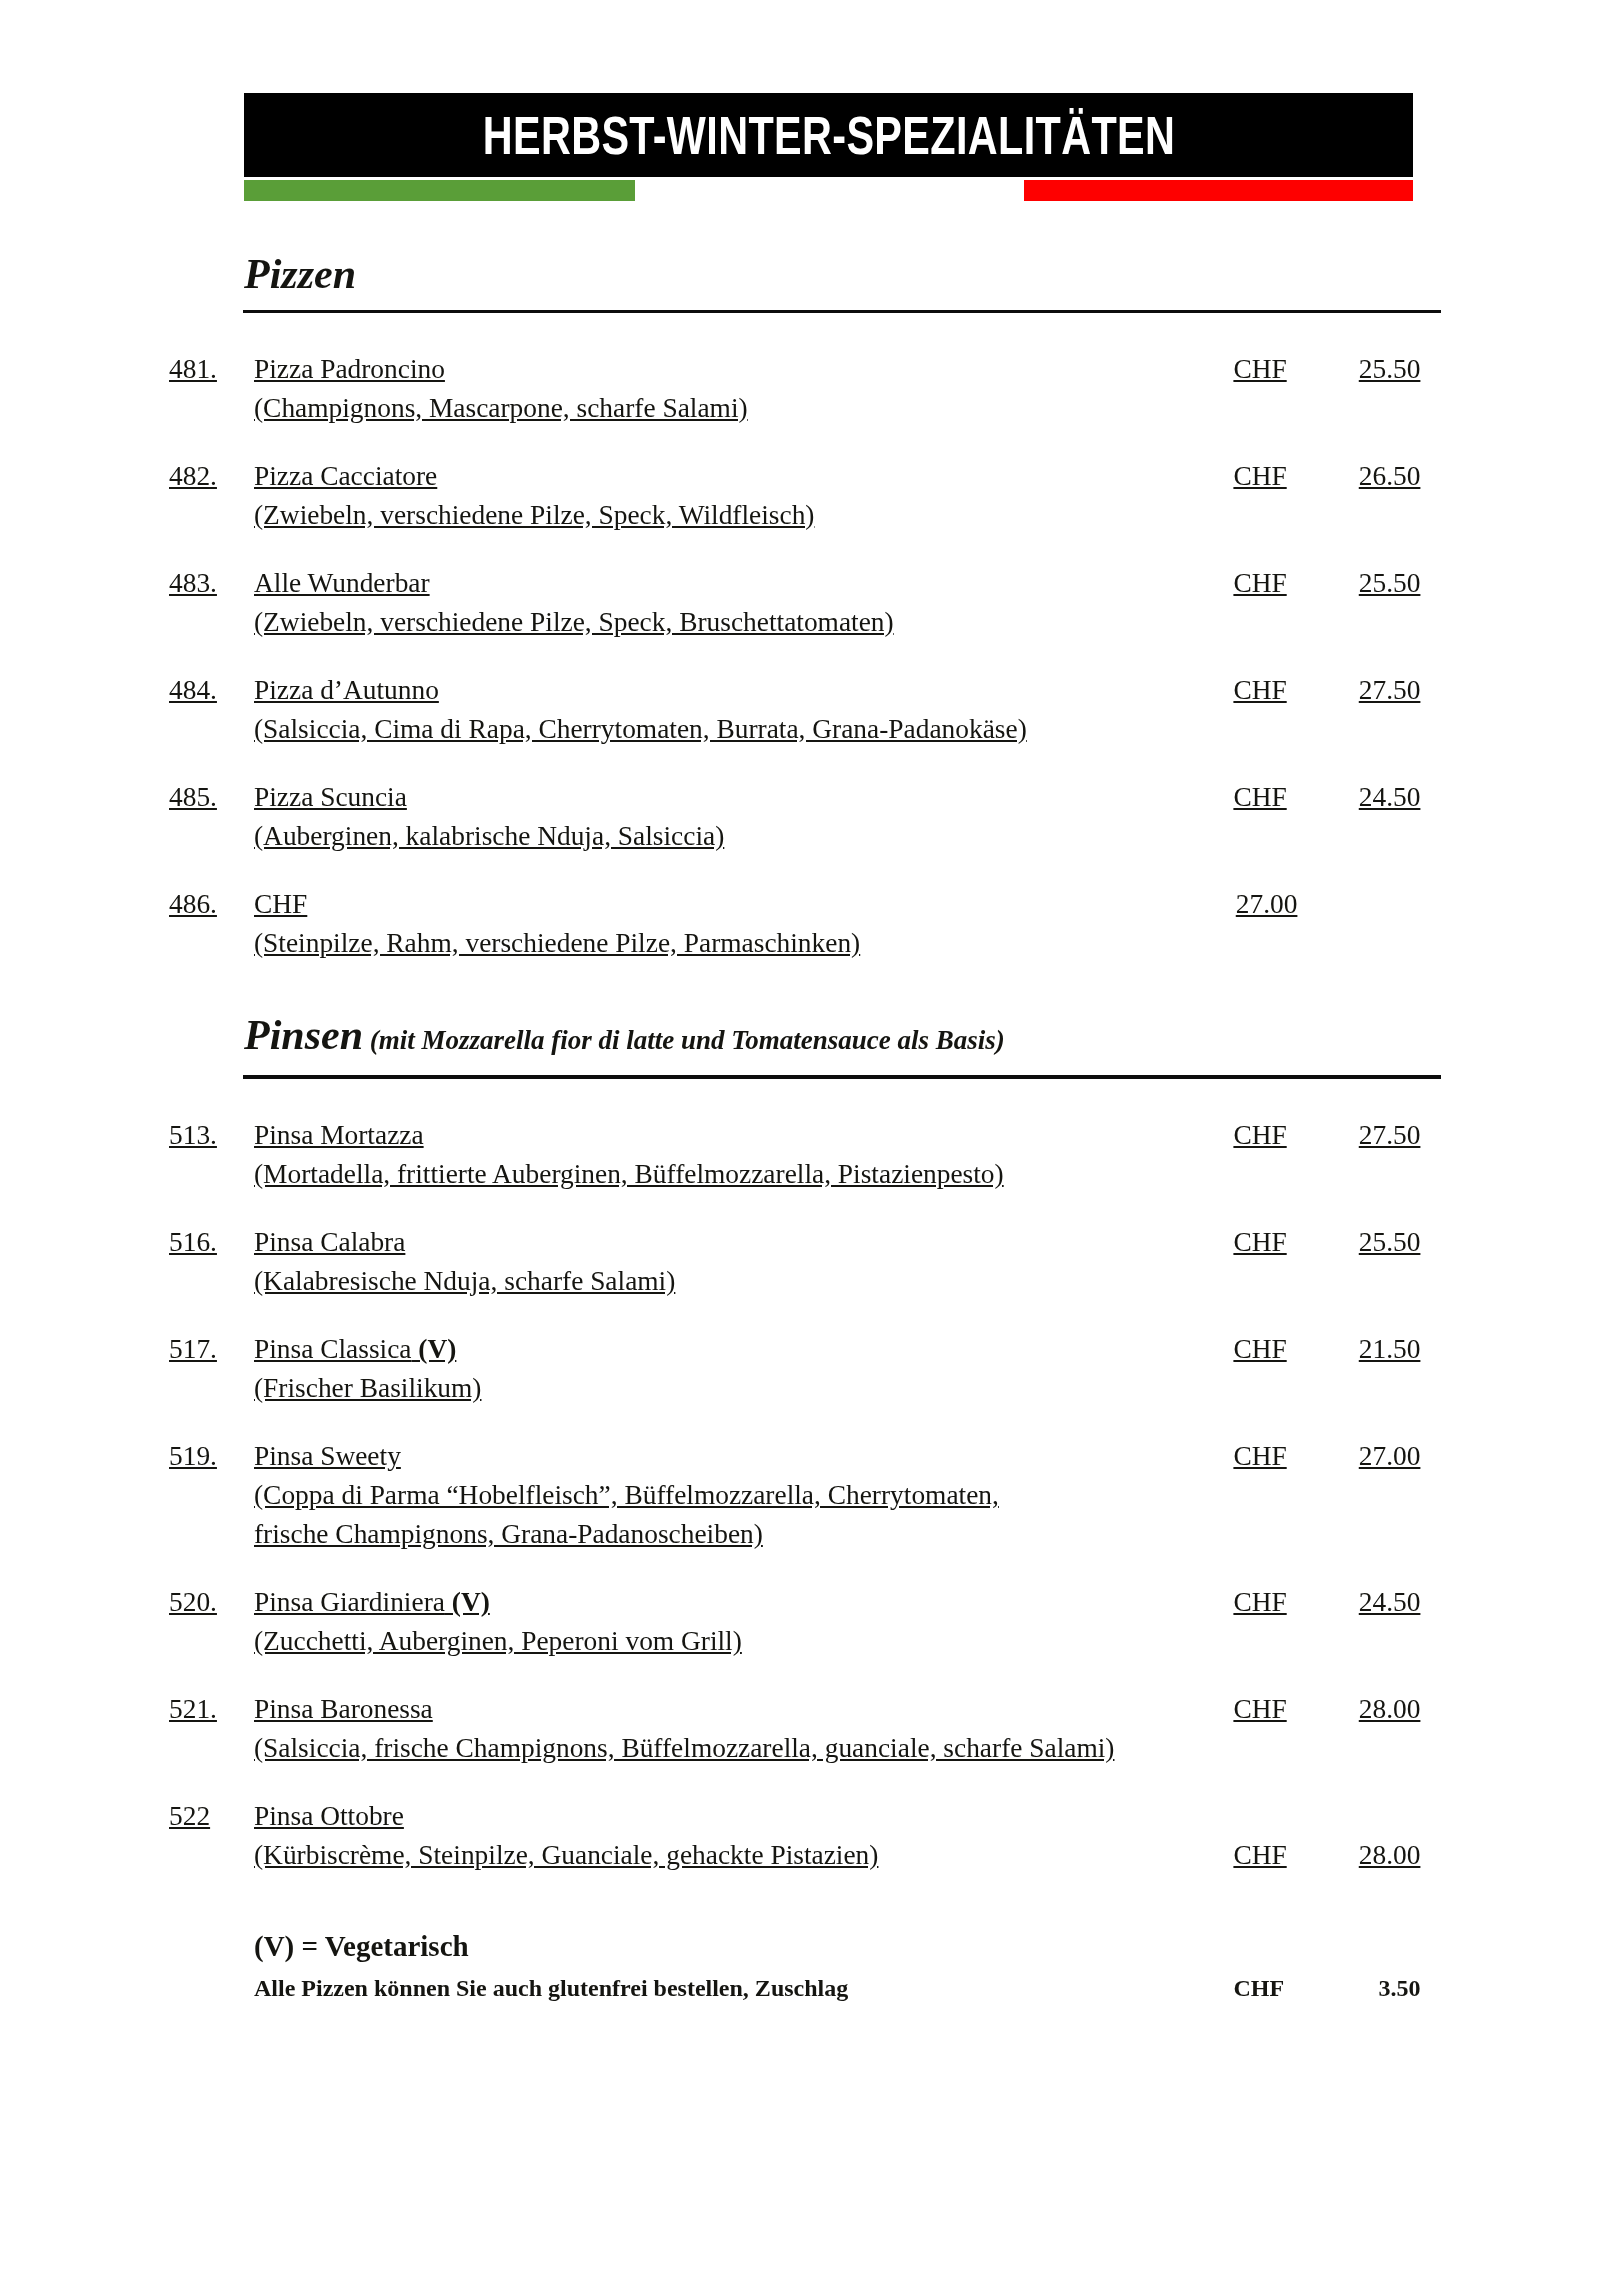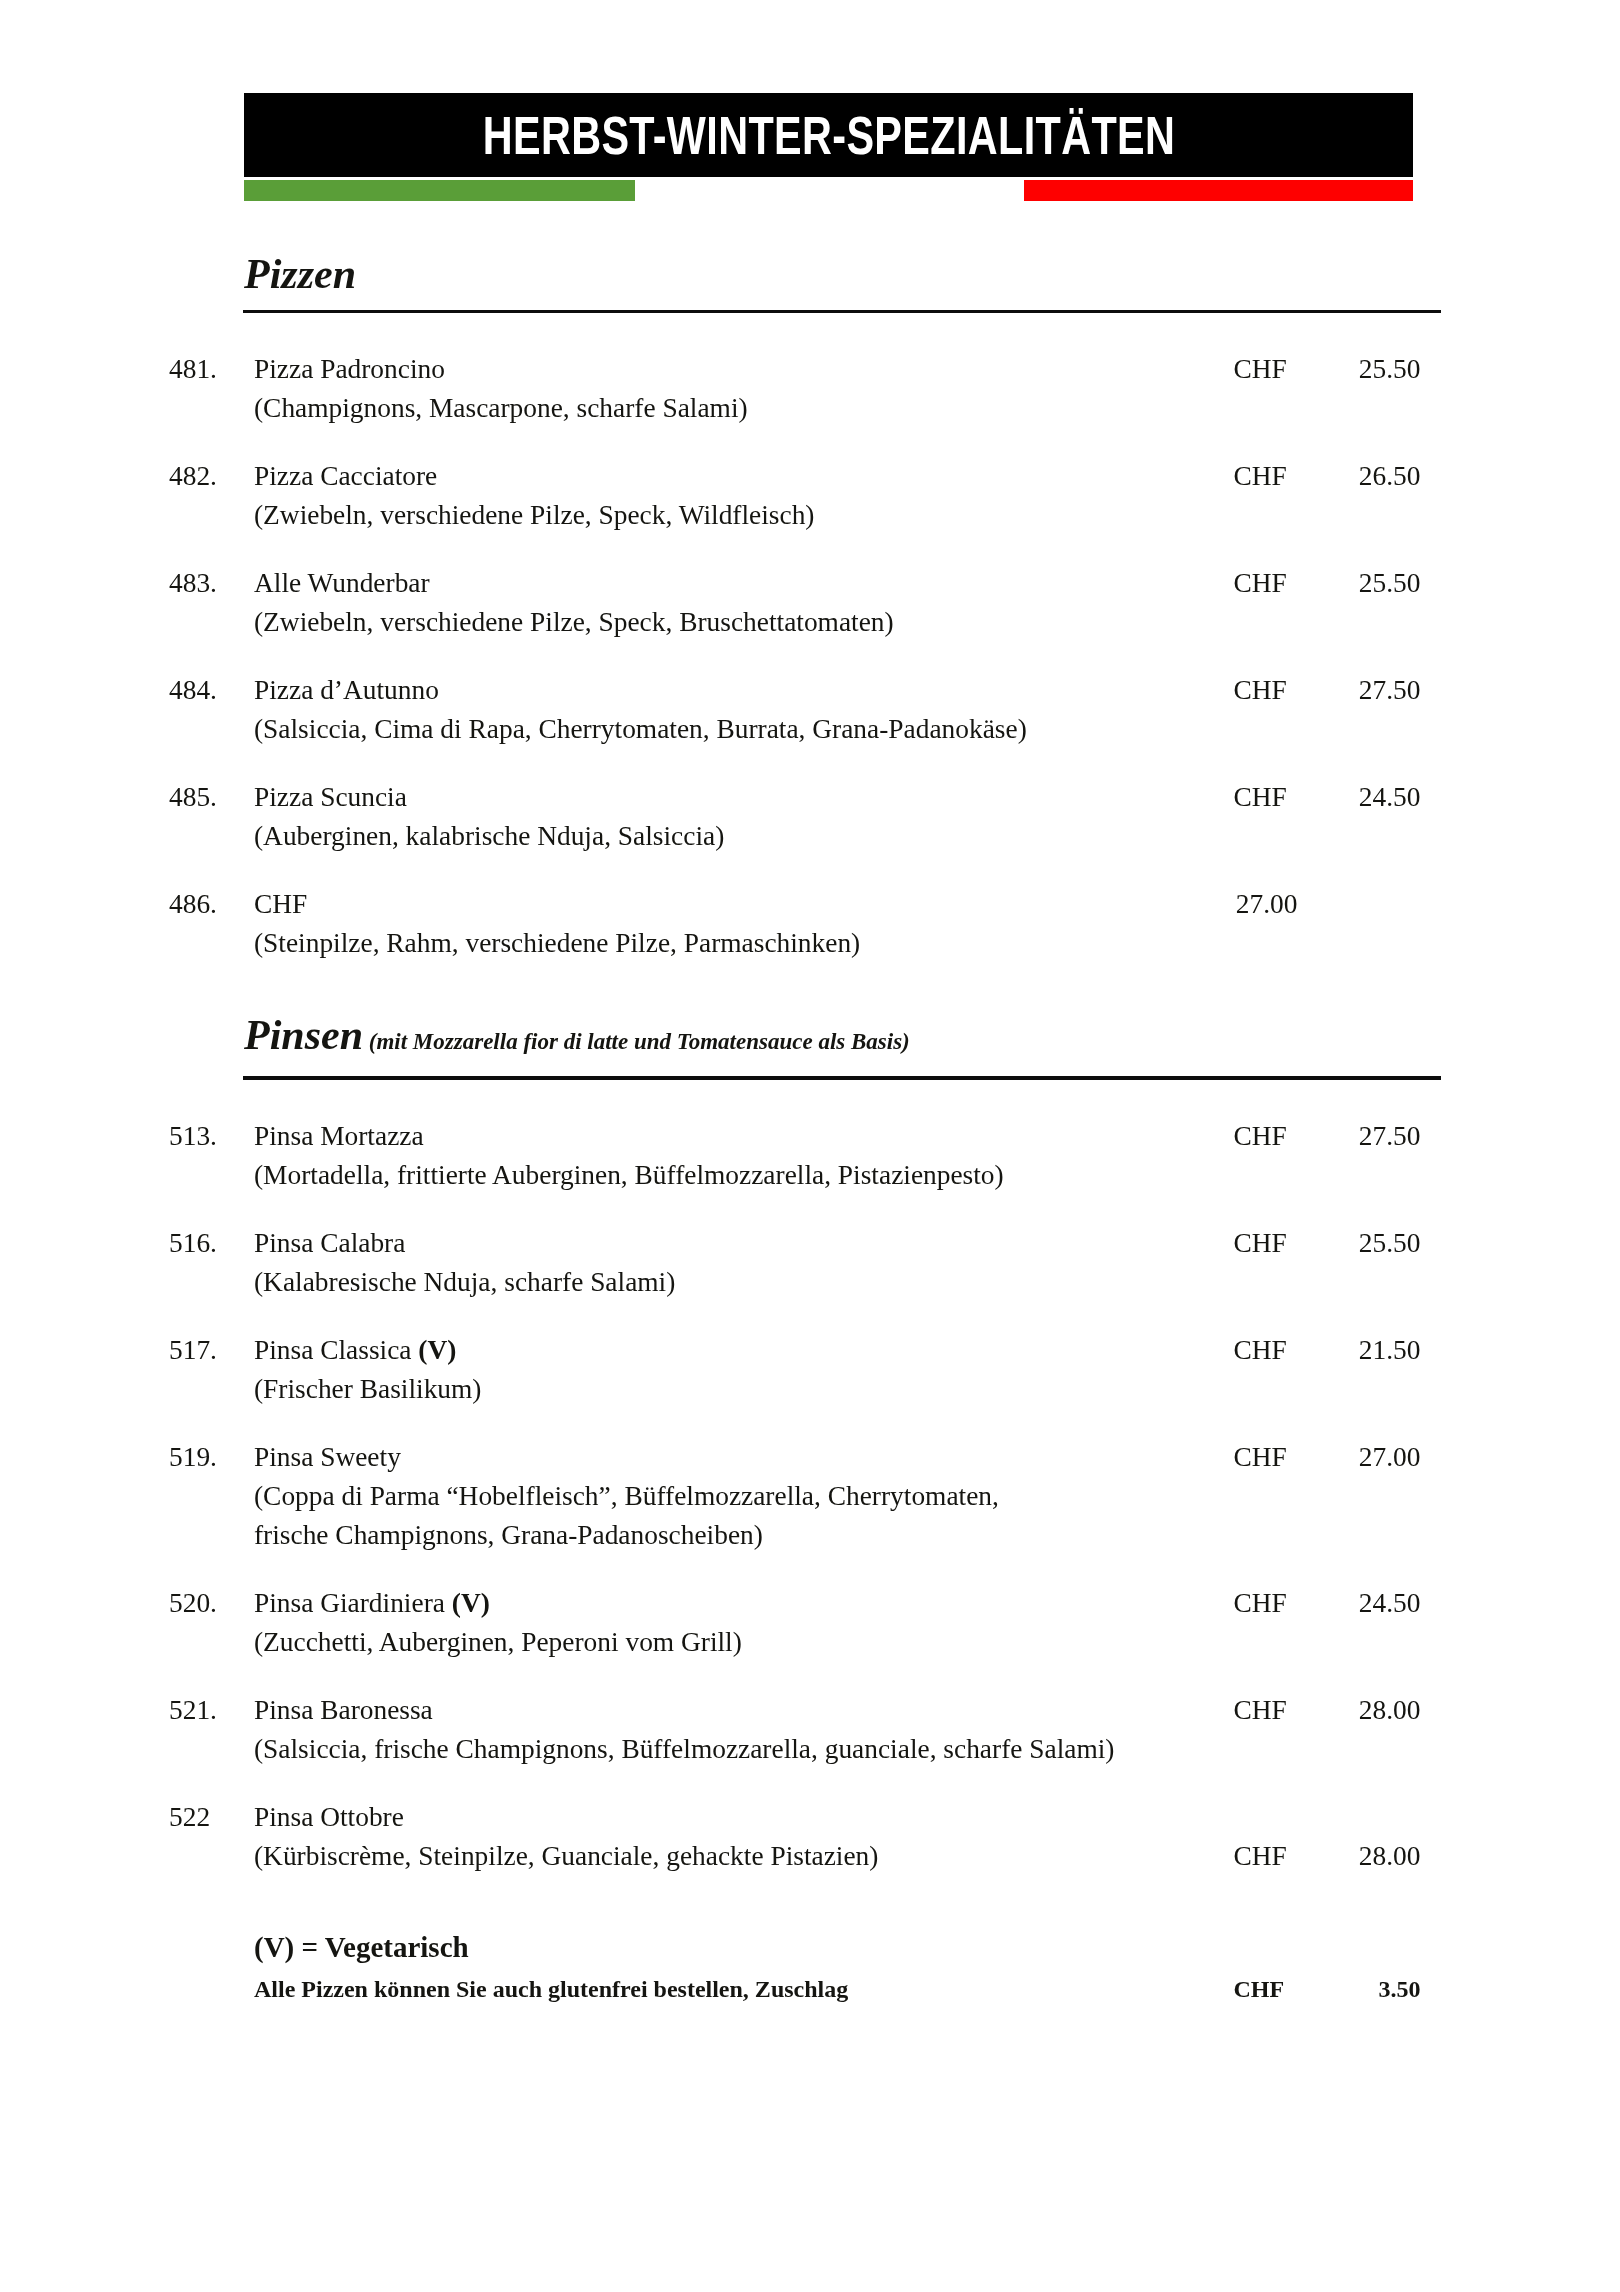--- a/index.html
+++ b/index.html
@@ -39,26 +39,26 @@
   .content { position: absolute; left: 157px; top: 249px; width: 1272px; }
 
   .sec-heading {
     margin: 0 0 0 75px;
     font-size: 42px;
     line-height: 51px;
     font-weight: 700;
     font-style: italic;
     white-space: nowrap;
   }
-  .sec-subtitle { font-size: 23px; }
+  .sec-subtitle { font-size: 27px; }
   .sec-rule { height: 2.9px; background: #0d0d0d; margin: 9.8px 0 37px 74px; }
   .section + .section { margin-top: 47px; }
   .section + .section .sec-rule { height: 3.9px; }
 
-  .item { margin-bottom: 29px; font-size: 27.4px; line-height: 39px; }
+  .item { margin-bottom: 29px; font-size: 27.4px; line-height: 39px; text-decoration: underline; }
   .row {
     display: grid;
     grid-template-columns: 85px 1fr 64px 123px;
     padding-right: 20.6px;
   }
   .cell-price { text-align: right; }
   .veg { font-weight: 700; }
   .desc-line { }
 
   .footer { margin-top: 51px; }

